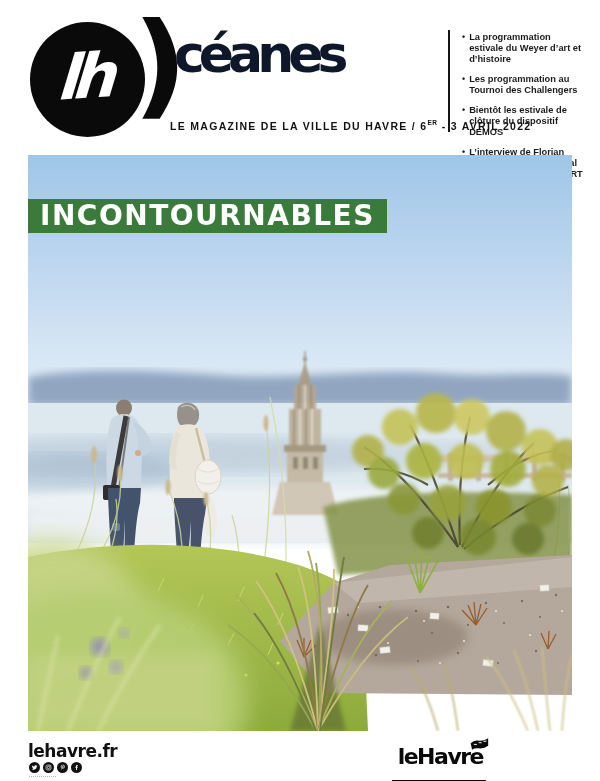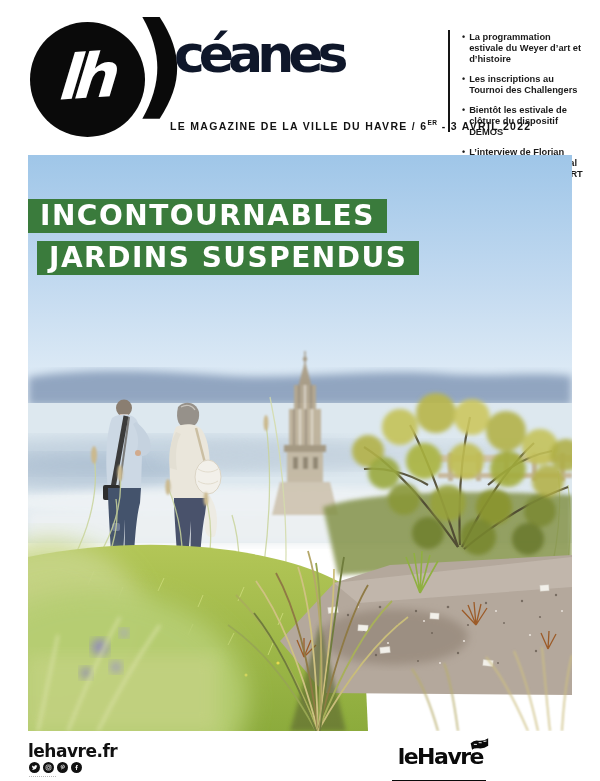--- a/index.html
+++ b/index.html
@@ -66,35 +66,34 @@
     <div class="tagline"><span>LE MAGAZINE DE LA VILLE DU HAVRE / 6</span><sup>ER</sup><span> - 3 AVRIL 2022</span></div>
     <div class="masthead-divider"></div>
 
     <div class="toc">
       <div class="toc-item">
         <span class="toc-bullet">•</span>
         <span>La programmation estivale du Weyer d’art et d’histoire</span>
       </div>
       <div class="toc-item">
         <span class="toc-bullet">•</span>
-        <span>Les inscriptions au Tournoi des Challengers</span>
+        <span>Les programmation au Tournoi des Challengers</span>
       </div>
       <div class="toc-item">
         <span class="toc-bullet">•</span>
         <span>Bientôt les estivale de clôture du dispositif DEMOS</span>
       </div>
       <div class="toc-item">
         <span class="toc-bullet">•</span>
         <span>L’interview de Florian Weyer, directeur général délégué d’HAROPA PORT</span>
       </div>
     </div>
   </div>
 
   <div class="headline-bar headline-line1">INCONTOURNABLES</div>
-  <div class="headline-bar headline-line2">JARDINS SUSPENDUS</div>
 
   <div class="photo-wrap">
     <svg width="544" height="576" viewBox="0 0 544 576" xmlns="http://www.w3.org/2000/svg">
       <defs>
         <linearGradient id="sky" x1="0" y1="0" x2="0" y2="1">
           <stop offset="0" stop-color="#9fc6e8"></stop>
           <stop offset="0.45" stop-color="#c3daf0"></stop>
           <stop offset="0.8" stop-color="#e0ecf6"></stop>
           <stop offset="1" stop-color="#e9f1f7"></stop>
         </linearGradient>

